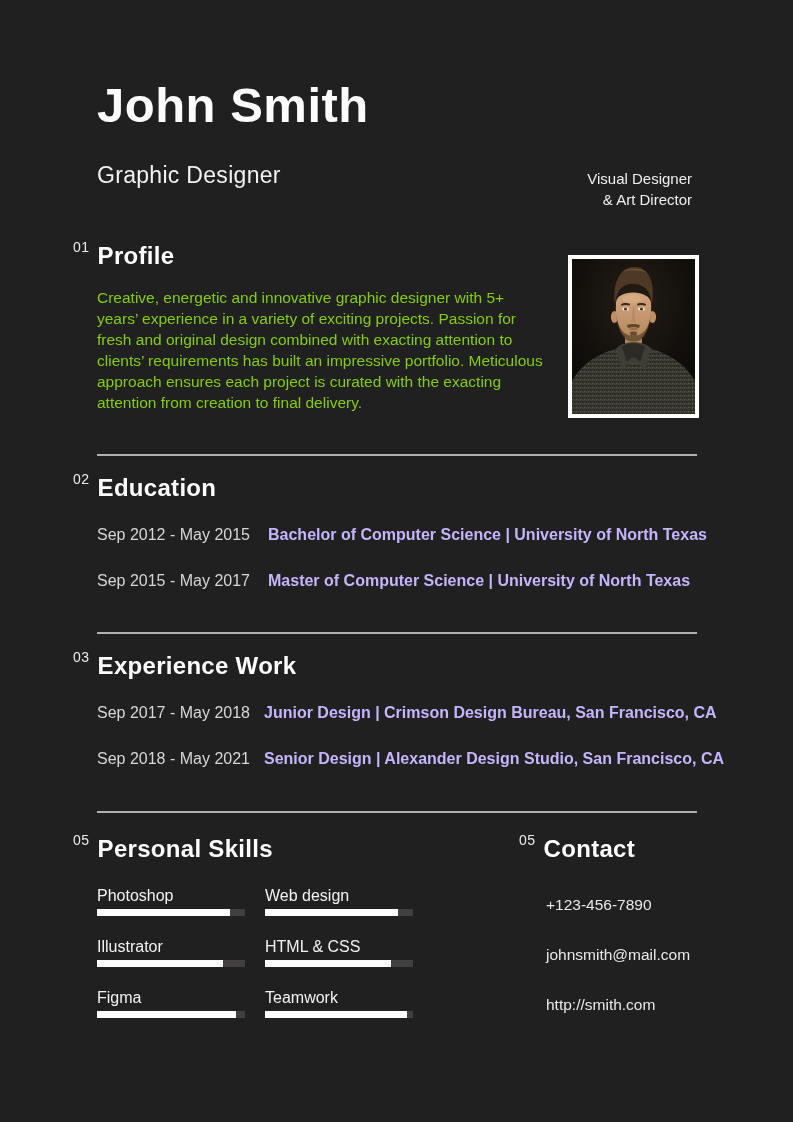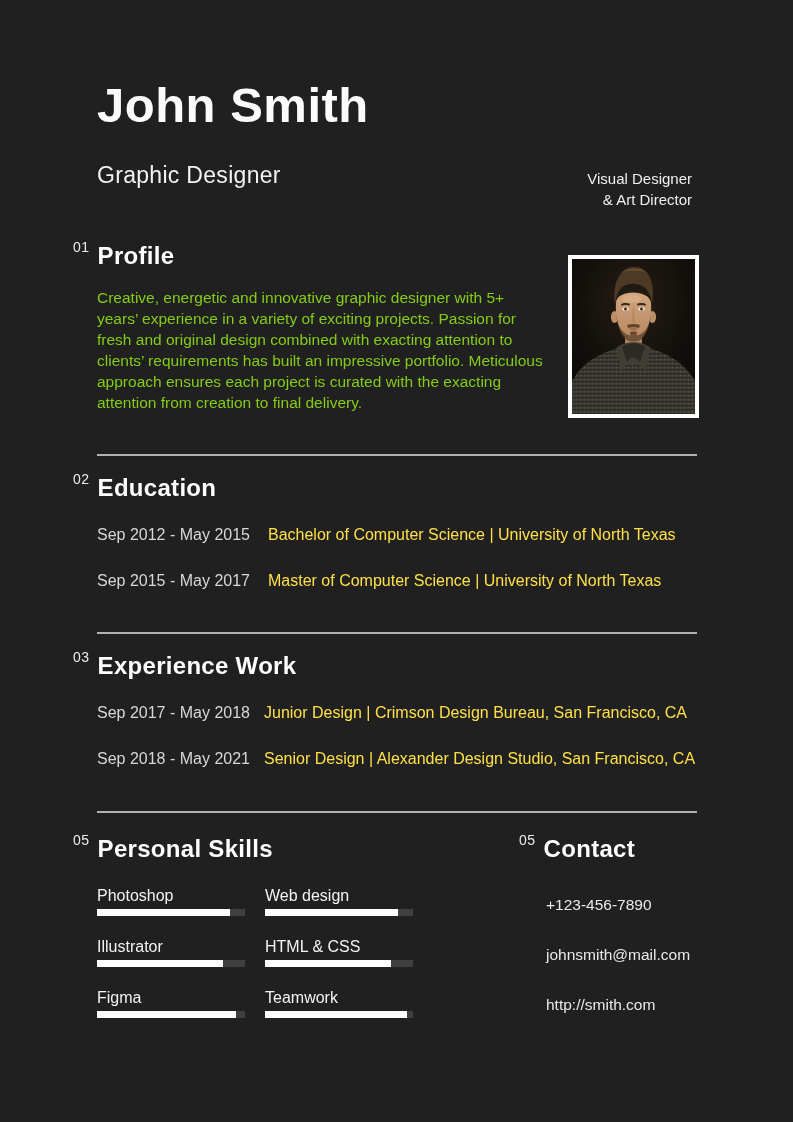--- a/index.html
+++ b/index.html
@@ -44,21 +44,21 @@
   }
   .photo-frame svg{display:block;}
   
   .education{position:absolute;left:73px;top:473px;}
   .experience{position:absolute;left:73px;top:651px;}
   .rows{margin:23px 0 0 24px;}
   .row{display:flex;font-size:16px;margin-bottom:28px;white-space:nowrap;}
   .row .dates{width:151px;color:#d8d6d6;font-weight:400;flex:none;}
   .education .row .detail{margin-left:20px;}
   .experience .row .detail{margin-left:16px;}
-  .row .detail{font-weight:400;color:#fde047;}
+  .row .detail{font-weight:700;color:#c4b5fd;}
   
   .skills{position:absolute;left:73px;top:834px;}
   .skills-grid{
     margin:21px 0 0 24px;
     display:grid;grid-template-columns:148px 148px;grid-auto-flow:column;
     grid-template-rows:repeat(3,auto);column-gap:61px;row-gap:21px;gap:20px;
   }
   .skill-label{font-size:16px;color:#f3f1f1;line-height:22px;margin-bottom:2px;}
   .bar-track{width:148px;height:7px;background:#413f3f;}
   .bar-fill{height:7px;background:#fdfdfd;}

